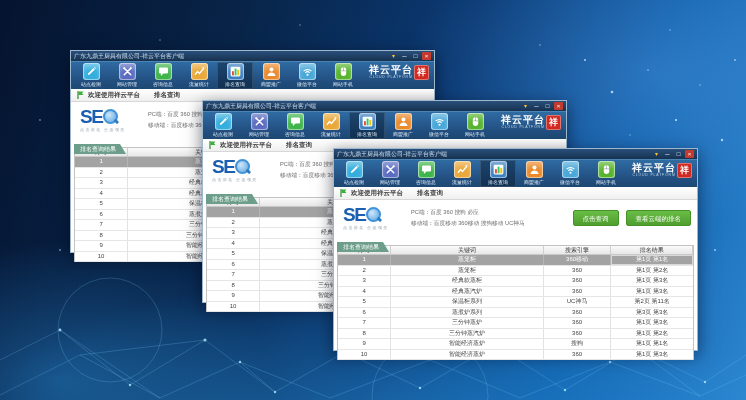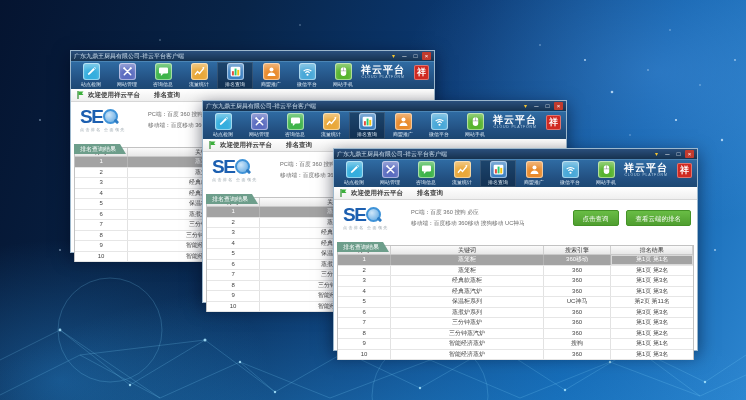--- a/index.html
+++ b/index.html
@@ -30,21 +30,21 @@
   .ctl.close{background:#c23b2e;}
 
   .toolbar{height:28px;background:linear-gradient(#2f6ba3,#224f80 70%,#1d4873);position:relative;
            display:flex;align-items:stretch;padding-left:2px;border-top:1px solid #4b85b5;box-sizing:border-box;}
   .tb-item{width:36px;display:flex;flex-direction:column;align-items:center;justify-content:center;gap:1px;cursor:pointer;}
   .tb-item.active{background:rgba(6,24,44,.45);box-shadow:inset 0 0 0 1px rgba(255,255,255,.12);}
   .tb-ico{width:17px;height:17px;border-radius:3px;box-shadow:inset 0 5px 5px rgba(255,255,255,.35), inset 0 0 0 1px rgba(255,255,255,.45);
           display:flex;align-items:center;justify-content:center;}
   .tb-ico svg{width:13px;height:13px;display:block;}
   .tb-label{font-size:5.5px;color:#e6f1fa;transform:scale(.9);white-space:nowrap;}
-  .brand{position:absolute;right:5px;top:3px;display:flex;align-items:center;gap:9px;}
+  .brand{position:absolute;right:5px;top:3px;display:flex;align-items:center;gap:1px;}
   .brand-txt{text-align:center;line-height:1;}
   .brand-name{font-size:10px;font-weight:bold;color:#fff;letter-spacing:1px;font-family:"Liberation Serif",serif;}
   .brand-sub{font-size:3.5px;color:#bcd4e8;letter-spacing:.8px;margin-top:1px;}
   .brand-seal{width:15px;height:15px;background:#d02a22;border-radius:2px;color:#fff;font-size:9px;line-height:15px;
               text-align:center;font-weight:bold;box-shadow:inset 0 0 0 1px rgba(255,255,255,.35);}
 
   .breadcrumb{height:13px;background:linear-gradient(#ffffff,#efefef);border-bottom:1px solid #d7d7d7;
               display:flex;align-items:center;gap:4px;padding:0 6px;box-sizing:border-box;}
   .bc-flag svg{display:block;}
   .bc-text{font-size:6.5px;font-weight:bold;color:#3d3d3d;}

